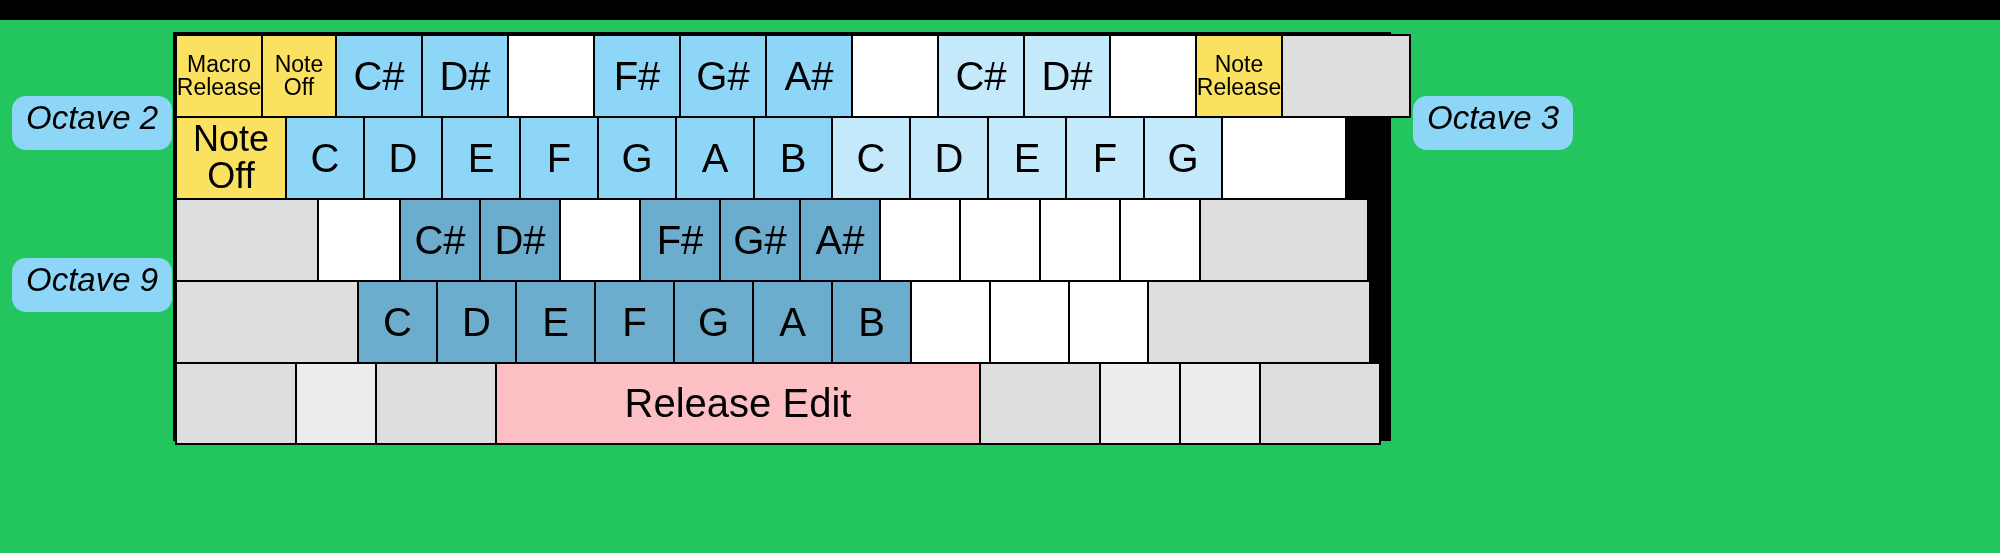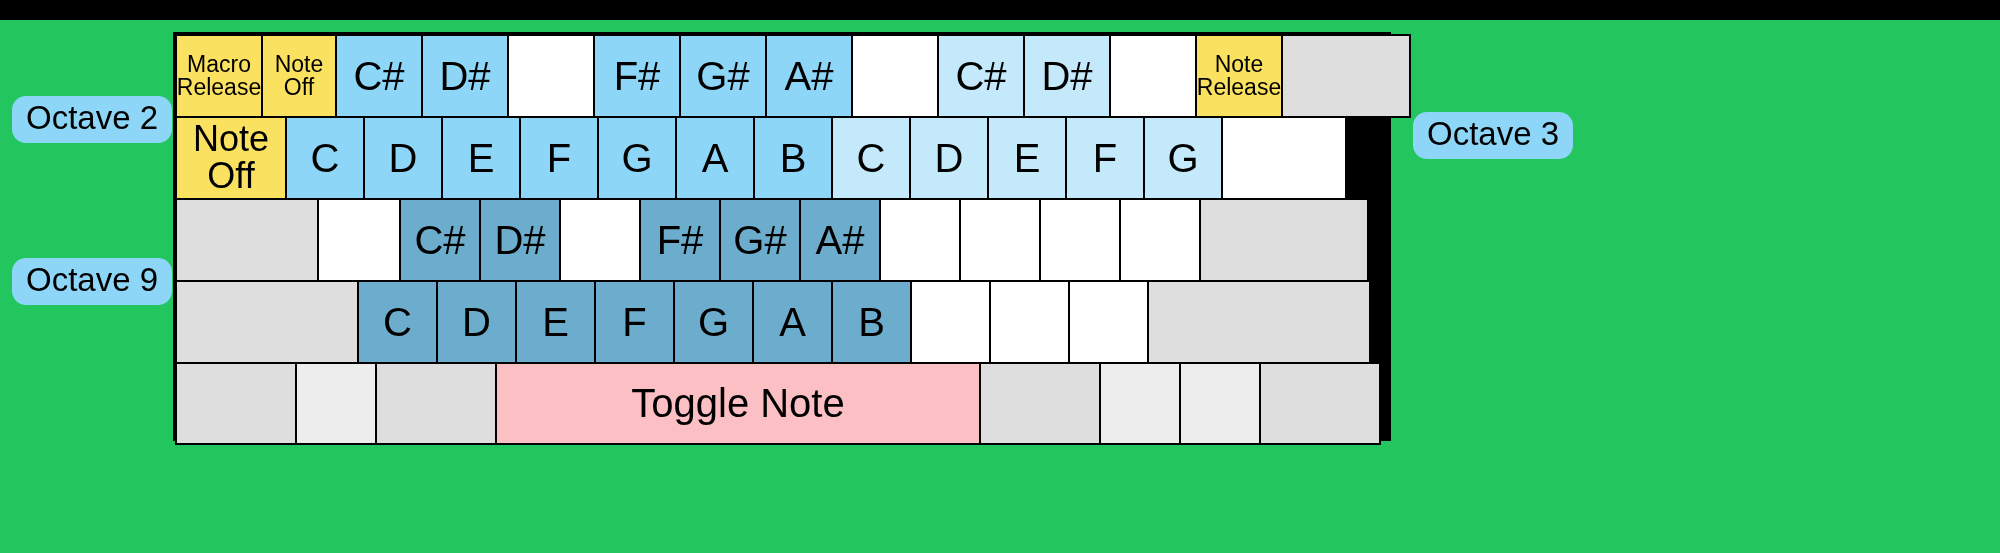--- a/index.html
+++ b/index.html
@@ -70,27 +70,28 @@
   .f-small { font-size: 23px; }
   .f-mid   { font-size: 36px; }
 
   
   .octchip {
     position: absolute;
     background: #8DD6F8;
     color: #000000;
     border-radius: 14px;
     font-size: 33px;
-    padding: 4px 14px 7px 14px;
+    padding: 4px 14px 14px 14px;
     white-space: nowrap;
     line-height: 1.1;
+    font-style: italic;
   }
   #oct2-chip { left: 12px;  top: 76px; }
   #oct1-chip { left: 12px;  top: 238px; }
-  #oct3-chip { left: 1413px; top: 92px; }
+  #oct3-chip { left: 1413px; top: 76px; }
 </style>
 </head>
 <body>
 
 <div id="stage">
 
   <div id="keyboard">
       <div class="krow" style="height: 82px;">
         <div class="key c-yellow f-small" style="width: 88px; flex: 0 0 88px;">Macro
 Release</div>
@@ -153,21 +154,21 @@
         <div class="key c-bluedark f-big" style="width: 81px; flex: 0 0 81px;">B</div>
         <div class="key c-white f-big" style="width: 81px; flex: 0 0 81px;"></div>
         <div class="key c-white f-big" style="width: 81px; flex: 0 0 81px;"></div>
         <div class="key c-white f-big" style="width: 81px; flex: 0 0 81px;"></div>
         <div class="key c-gray f-big" style="width: 224px; flex: 0 0 224px;"></div>
       </div>
       <div class="krow" style="height: 81px;">
         <div class="key c-gray f-big" style="width: 122px; flex: 0 0 122px;"></div>
         <div class="key c-gray2 f-big" style="width: 82px; flex: 0 0 82px;"></div>
         <div class="key c-gray f-big" style="width: 122px; flex: 0 0 122px;"></div>
-        <div class="key c-pink f-big" style="width: 486px; flex: 0 0 486px;">Toggle Note</div>
+        <div class="key c-pink f-big" style="width: 486px; flex: 0 0 486px;">Release Edit</div>
         <div class="key c-gray f-big" style="width: 122px; flex: 0 0 122px;"></div>
         <div class="key c-gray2 f-big" style="width: 82px; flex: 0 0 82px;"></div>
         <div class="key c-gray2 f-big" style="width: 82px; flex: 0 0 82px;"></div>
         <div class="key c-gray f-big" style="width: 122px; flex: 0 0 122px;"></div>
       </div>
     </div>
 
   <div class="octchip" id="oct2-chip">Octave 2</div>
   <div class="octchip" id="oct1-chip">Octave 9</div>
   <div class="octchip" id="oct3-chip">Octave 3</div>

